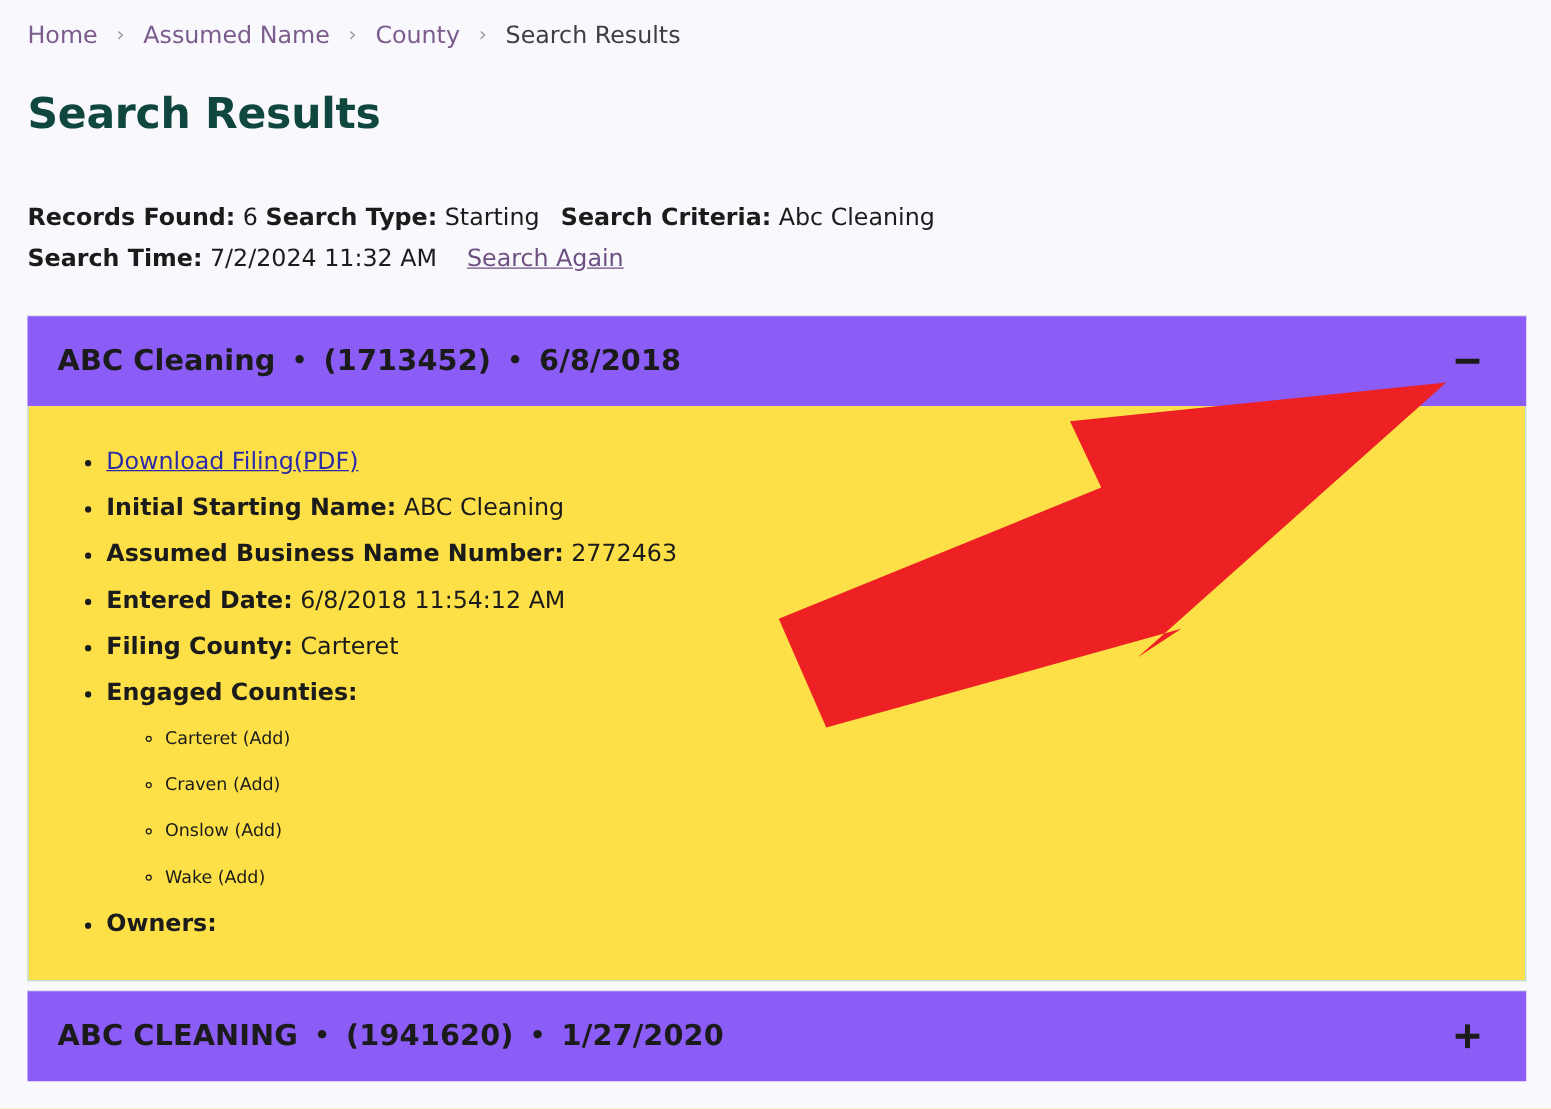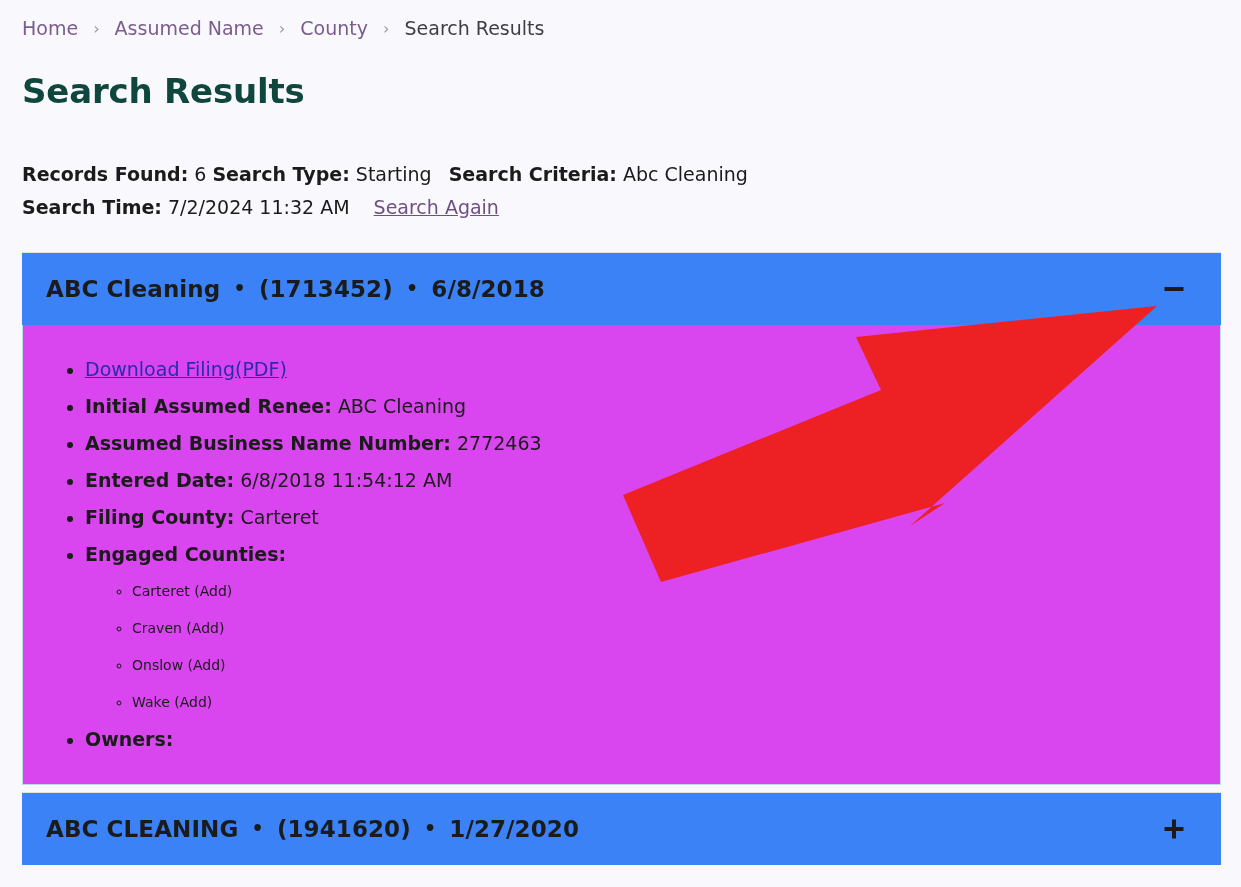--- a/index.html
+++ b/index.html
@@ -83,21 +83,21 @@
   .accordion {
     position: absolute;
     left: 22px;
     top: 252px;
     width: 1199px;
   }
   .acc-item + .acc-item {
     margin-top: 7px;
   }
   .acc-header {
-    background: #3b82f6;
+    background: #8b5cf6;
     border-top: 1px solid #e2e2e2;
     height: 73px;
     display: flex;
     align-items: center;
     justify-content: space-between;
     padding: 0 18px 0 24px;
     box-sizing: border-box;
     cursor: pointer;
     text-align: center;
   }
@@ -137,21 +137,21 @@
   .acc-toggle.minus::after {
     display: none;
   }
   .acc-toggle.plus::after {
     width: 4px;
     height: 19px;
     transform: translate(-50%, -50%);
   }
 
   .acc-body {
-    background: #d946ef;
+    background: #fde047;
     border: 1px solid #b9dfe9;
     border-top: none;
     padding: 26px 20px 26px 0;
   }
 
   ul.detail-list {
     list-style: disc;
     margin: 0;
     padding-left: 62px;
   }
@@ -236,21 +236,21 @@
       </div>
       <div class="acc-toggle minus"></div>
     </div>
 
     <div class="acc-body">
       <ul class="detail-list">
         <li>
           <a class="pdf-link">Download Filing(PDF)</a>
         </li>
         <li>
-          <b>Initial Assumed Renee:</b>
+          <b>Initial Starting Name:</b>
           <span>ABC Cleaning</span>
         </li>
         <li>
           <b>Assumed Business Name Number:</b>
           <span>2772463</span>
         </li>
         <li>
           <b>Entered Date:</b>
           <span>6/8/2018 11:54:12 AM</span>
         </li>

